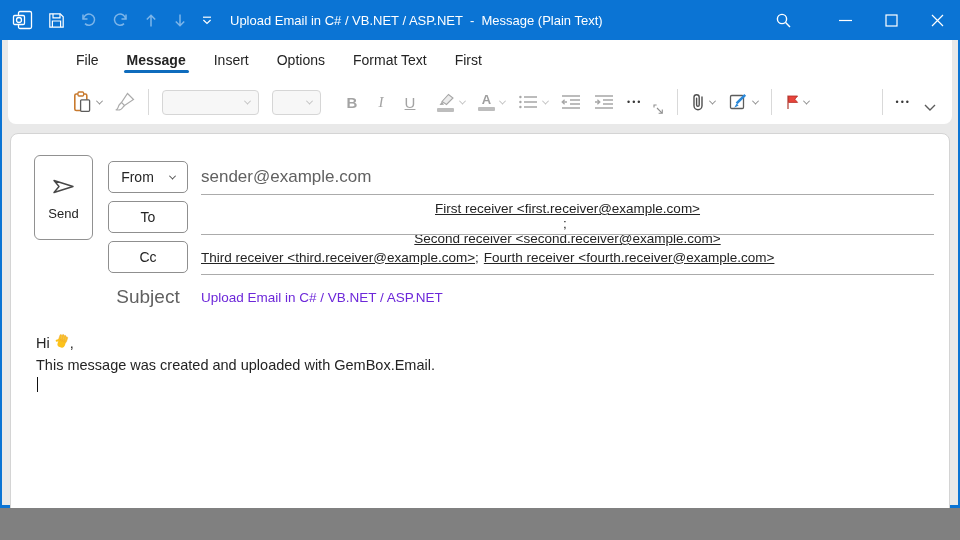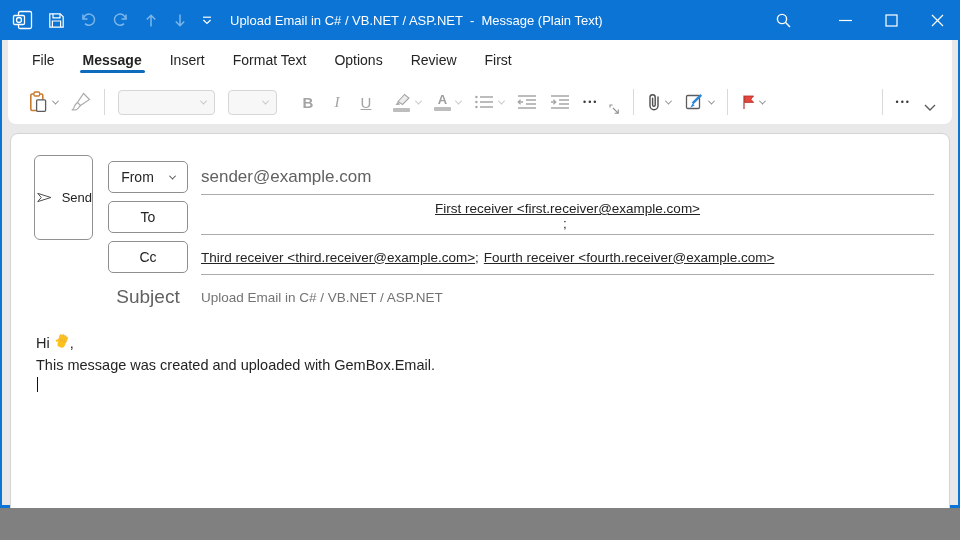--- a/index.html
+++ b/index.html
@@ -12,21 +12,21 @@
   .qat { display:flex; align-items:center; gap:15px; }
   .qat .icn { display:flex; align-items:center; justify-content:center; }
   .title-text { margin-left:18px; font-size:13px; color:#fff; white-space:pre; }
   .tb-right { margin-left:auto; display:flex; align-items:center; }
   .cap-btn { width:46px; height:40px; display:flex; align-items:center; justify-content:center; }
   .search-btn { margin-right:16px; }
 
   
   .content { position:absolute; top:40px; left:2px; right:2px; bottom:3px; background:#e9e9e9; }
 
-  .top-panel { margin:0 6px; background:#fff; border-radius:0 0 8px 8px; }
+  .top-panel { margin:0 6px; background:#fff; border-radius:0 0 8px 8px;padding-left:44px; }
 
   
   .tabs { display:flex; align-items:center; height:40px; padding-left:14px; gap:8px; }
   .tab { position:relative; padding:10px 10px; font-size:14px; color:#242424; cursor:default; }
   .tab.active { font-weight:700; }
   .tab.active::after { content:""; position:absolute; left:7px; right:7px; bottom:5px; height:3px;
                        background:#0f6cbd; border-radius:2px; }
 
   
   .ribbon { display:flex; align-items:center; height:44px; padding:0 16px 0 20px; gap:13px; }
@@ -49,30 +49,30 @@
   .dots { font-size:9px; letter-spacing:2px; color:#3a3a3a; }
   .launcher { position:relative; top:8px; margin-left:-2px; }
   .collapse { position:relative; top:5px; }
   .ml10 { margin-left:10px; } .ml4 { margin-left:4px; }
 
   
   .msg-panel { position:relative; margin:9px 8px 0 8px; height:398px; background:#fff;
                border:1px solid #d4d4d4; border-radius:8px; }
   .send-btn { position:absolute; left:23px; top:21px; width:59px; height:85px;
               border:1px solid #919191; border-radius:6px; background:#fff;
-              display:flex; align-items:center; justify-content:center; gap:8px; }
+              display:flex; flex-direction:column; align-items:center; justify-content:center; gap:8px; }
   .send-btn span { font-size:13px; color:#242424; }
   .field-btn { position:absolute; left:97px; width:80px; height:32px; border:1px solid #8f8f8f;
                border-radius:5px; background:#fff; display:flex; align-items:center;
                justify-content:center; gap:16px; font-size:14px; color:#242424; }
   .fb-from { top:27px; } .fb-to { top:67px; } .fb-cc { top:107px; }
   .field-val { position:absolute; left:190px; right:15px; height:32px; display:flex; align-items:center; }
   .fv-from { top:27px; font-size:17px; color:#616161; }
   .fv-to { top:67px;flex-direction:column; } .fv-cc { top:107px; }
-  .fv-subj { top:147px; font-size:13.5px; color:#737373; }
+  .fv-subj { top:147px; font-size:13.5px; color:#6d28d9; }
   .subj-label { position:absolute; left:97px; width:80px; top:147px; height:32px;
                 display:flex; align-items:center; justify-content:center; font-size:19px; color:#616161; }
   .fline { position:absolute; left:190px; right:15px; height:1px; background:#ababab; }
   .fl-1 { top:60px; } .fl-2 { top:100px; } .fl-3 { top:140px; }
   .rcpt { font-size:13.5px; color:#242424; text-decoration:underline; }
   .rsep { font-size:13.5px; color:#242424; margin:0 5px 0 0; }
 
   .mail-body { position:absolute; left:25px; top:199px; right:20px; font-size:14.5px;
                color:#242424; line-height:20px; }
   .emoji { vertical-align:-2px; }
@@ -156,23 +156,22 @@
   </div>
 
   <div class="content">
 
     <div class="top-panel">
 
       <div class="tabs">
         <span class="tab">File</span>
         <span class="tab active">Message</span>
         <span class="tab">Insert</span>
+        <span class="tab">Options</span>
         <span class="tab">Format Text</span>
-        <span class="tab">Options</span>
-        <span class="tab">Review</span>
         <span class="tab">First</span>
       </div>
 
       <div class="ribbon">
         <span class="rbtn">
           <svg width="20" height="22" viewBox="0 0 20 22">
             <rect x="2.8" y="3" width="12" height="16.5" rx="1.5" fill="none" stroke="#c87a2e" stroke-width="1.6"></rect>
             <rect x="6" y="1" width="5.6" height="4" rx="1" fill="#fff" stroke="#c87a2e" stroke-width="1.3"></rect>
             <rect x="8.6" y="8.8" width="9" height="11.5" rx="1" fill="#fff" stroke="#5c5c5c" stroke-width="1.3"></rect>
           </svg>
@@ -306,20 +305,21 @@
       </div>
       <div class="field-val fv-from">sender@example.com</div>
       <div class="fline fl-1"></div>
 
       <div class="field-btn fb-to">
         <span>To</span>
       </div>
       <div class="field-val fv-to">
         <span class="rcpt">First receiver &lt;first.receiver@example.com&gt;</span>
           <span class="rsep">;</span>
+          <span class="rcpt">Second receiver &lt;second.receiver@example.com&gt;</span>
       </div>
       <div class="fline fl-2"></div>
 
       <div class="field-btn fb-cc">
         <span>Cc</span>
       </div>
       <div class="field-val fv-cc">
         <span class="rcpt">Third receiver &lt;third.receiver@example.com&gt;</span>
           <span class="rsep">;</span>
           <span class="rcpt">Fourth receiver &lt;fourth.receiver@example.com&gt;</span>

